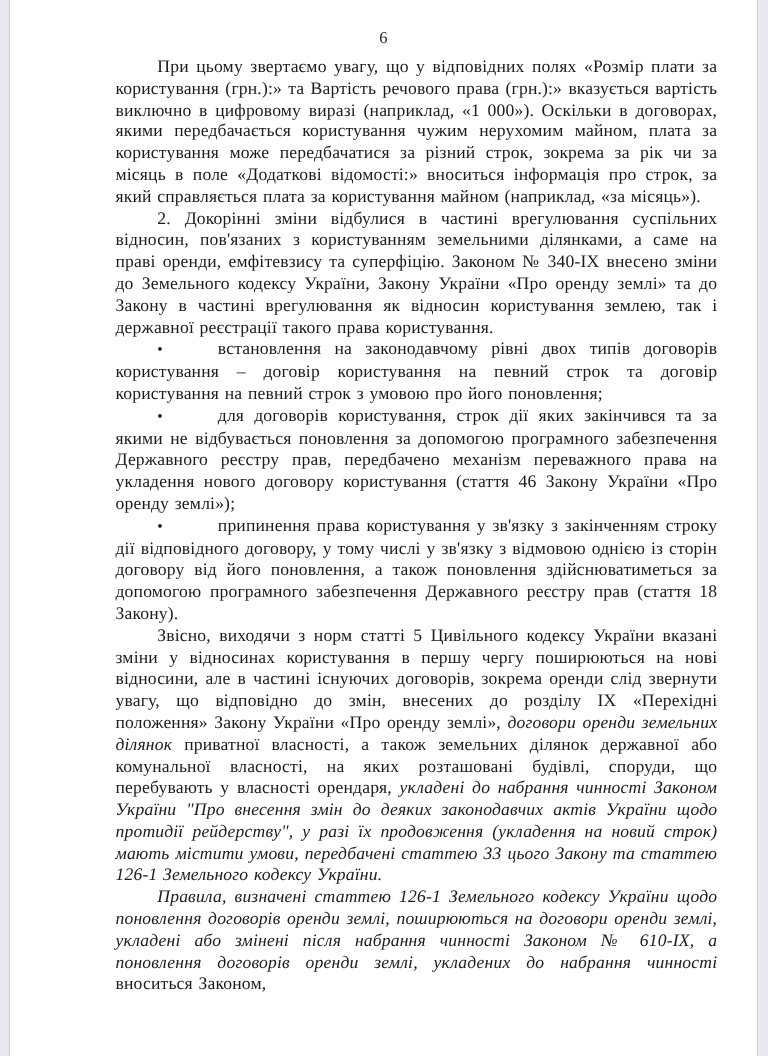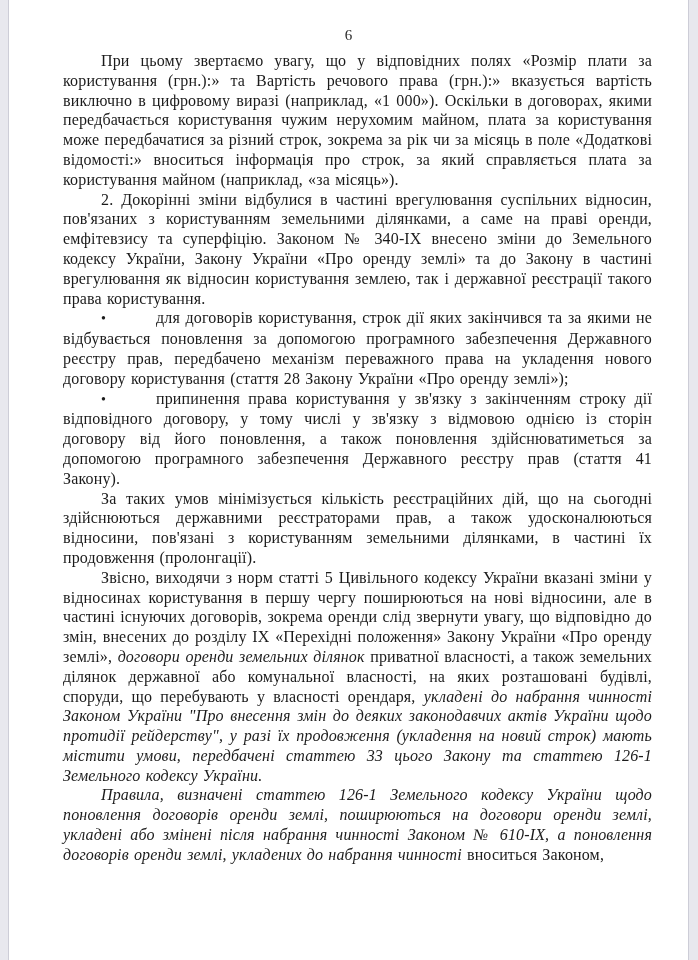--- a/index.html
+++ b/index.html
@@ -31,20 +31,21 @@
     font-size: 15px;
     color: #2a2a2a;
   }
   .doc-body {
     padding: 3px 36px 0 54px;
     font-size: 16px;
     line-height: 19.8px;
     letter-spacing: 0.15px;
     word-spacing: 1px;
     text-align: justify;
+    margin-left: 42px;
   }
   .para {
     margin: 0;
     text-indent: 38px;
     hyphens: none;
   }
   .para .bullet-marker {
     display: inline-block;
     width: 55px;
     text-indent: 0;
@@ -54,19 +55,19 @@
   .para em { font-style: italic; }
 </style>
 </head>
 <body>
 
 <div class="page">
   <div class="page-number">6</div>
   <div class="doc-body">
       <p class="para indent"><span>При цьому звертаємо увагу, що у відповідних полях «Розмір плати за користування (грн.):» та Вартість речового права (грн.):» вказується вартість виключно в цифровому виразі (наприклад, «1 000»). Оскільки в договорах, якими передбачається користування чужим нерухомим майном, плата за користування може передбачатися за різний строк, зокрема за рік чи за місяць в поле «Додаткові відомості:» вноситься інформація про строк, за який справляється плата за користування майном (наприклад, «за місяць»).</span></p>
       <p class="para indent"><span>2. Докорінні зміни відбулися в частині врегулювання суспільних відносин, пов'язаних з користуванням земельними ділянками, а саме на праві оренди, емфітевзису та суперфіцію. Законом № 340-IX внесено зміни до Земельного кодексу України, Закону України «Про оренду землі» та до Закону в частині врегулювання як відносин користування землею, так і державної реєстрації такого права користування.</span></p>
-      <p class="para bullet"><span class="bullet-marker">•</span><span>для договорів користування, строк дії яких закінчився та за якими не відбувається поновлення за допомогою програмного забезпечення Державного реєстру прав, передбачено механізм переважного права на укладення нового договору користування (стаття 28 Закону України «Про оренду землі»);</span></p>
-      <p class="para bullet"><span class="bullet-marker">•</span><span>припинення права користування у зв'язку з закінченням строку дії відповідного договору, у тому числі у зв'язку з відмовою однією із сторін договору від його поновлення, а також поновлення здійснюватиметься за допомогою програмного забезпечення Державного реєстру прав (стаття 41 Закону).</span></p>
-      <p class="para indent"><span>За таких умов мінімізується кількість реєстраційних дій, що на сьогодні здійснюються державними реєстраторами прав, а також удосконалюються відносини, пов'язані з користуванням земельними ділянками, в частині їх продовження (пролонгації).</span></p>
+      <p class="para bullet"><span class="bullet-marker">•</span><span>встановлення на законодавчому рівні двох типів договорів користування – договір користування на певний строк та договір користування на певний строк з умовою про його поновлення;</span></p>
+      <p class="para bullet"><span class="bullet-marker">•</span><span>для договорів користування, строк дії яких закінчився та за якими не відбувається поновлення за допомогою програмного забезпечення Державного реєстру прав, передбачено механізм переважного права на укладення нового договору користування (стаття 46 Закону України «Про оренду землі»);</span></p>
+      <p class="para bullet"><span class="bullet-marker">•</span><span>припинення права користування у зв'язку з закінченням строку дії відповідного договору, у тому числі у зв'язку з відмовою однією із сторін договору від його поновлення, а також поновлення здійснюватиметься за допомогою програмного забезпечення Державного реєстру прав (стаття 18 Закону).</span></p>
       <p class="para indent"><span>Звісно, виходячи з норм статті 5 Цивільного кодексу України вказані зміни у відносинах користування в першу чергу поширюються на нові відносини, але в частині існуючих договорів, зокрема оренди слід звернути увагу, що відповідно до змін, внесених до розділу IX «Перехідні положення» Закону України «Про оренду землі», </span><em>договори оренди земельних ділянок</em><span> приватної власності, а також земельних ділянок державної або комунальної власності, на яких розташовані будівлі, споруди, що перебувають у власності орендаря, </span><em>укладені до набрання чинності Законом України "Про внесення змін до деяких законодавчих актів України щодо протидії рейдерству", у разі їх продовження (укладення на новий строк) мають містити умови, передбачені статтею 33 цього Закону та статтею 126-1 Земельного кодексу України.</em></p>
       <p class="para indent"><em>Правила, визначені статтею 126-1 Земельного кодексу України щодо поновлення договорів оренди землі, поширюються на договори оренди землі, укладені або змінені після набрання чинності Законом № 610-IX, а поновлення договорів оренди землі, укладених до набрання чинності </em><span>вноситься Законом,</span></p>
     </div>
 </div>
 
 </body></html>

